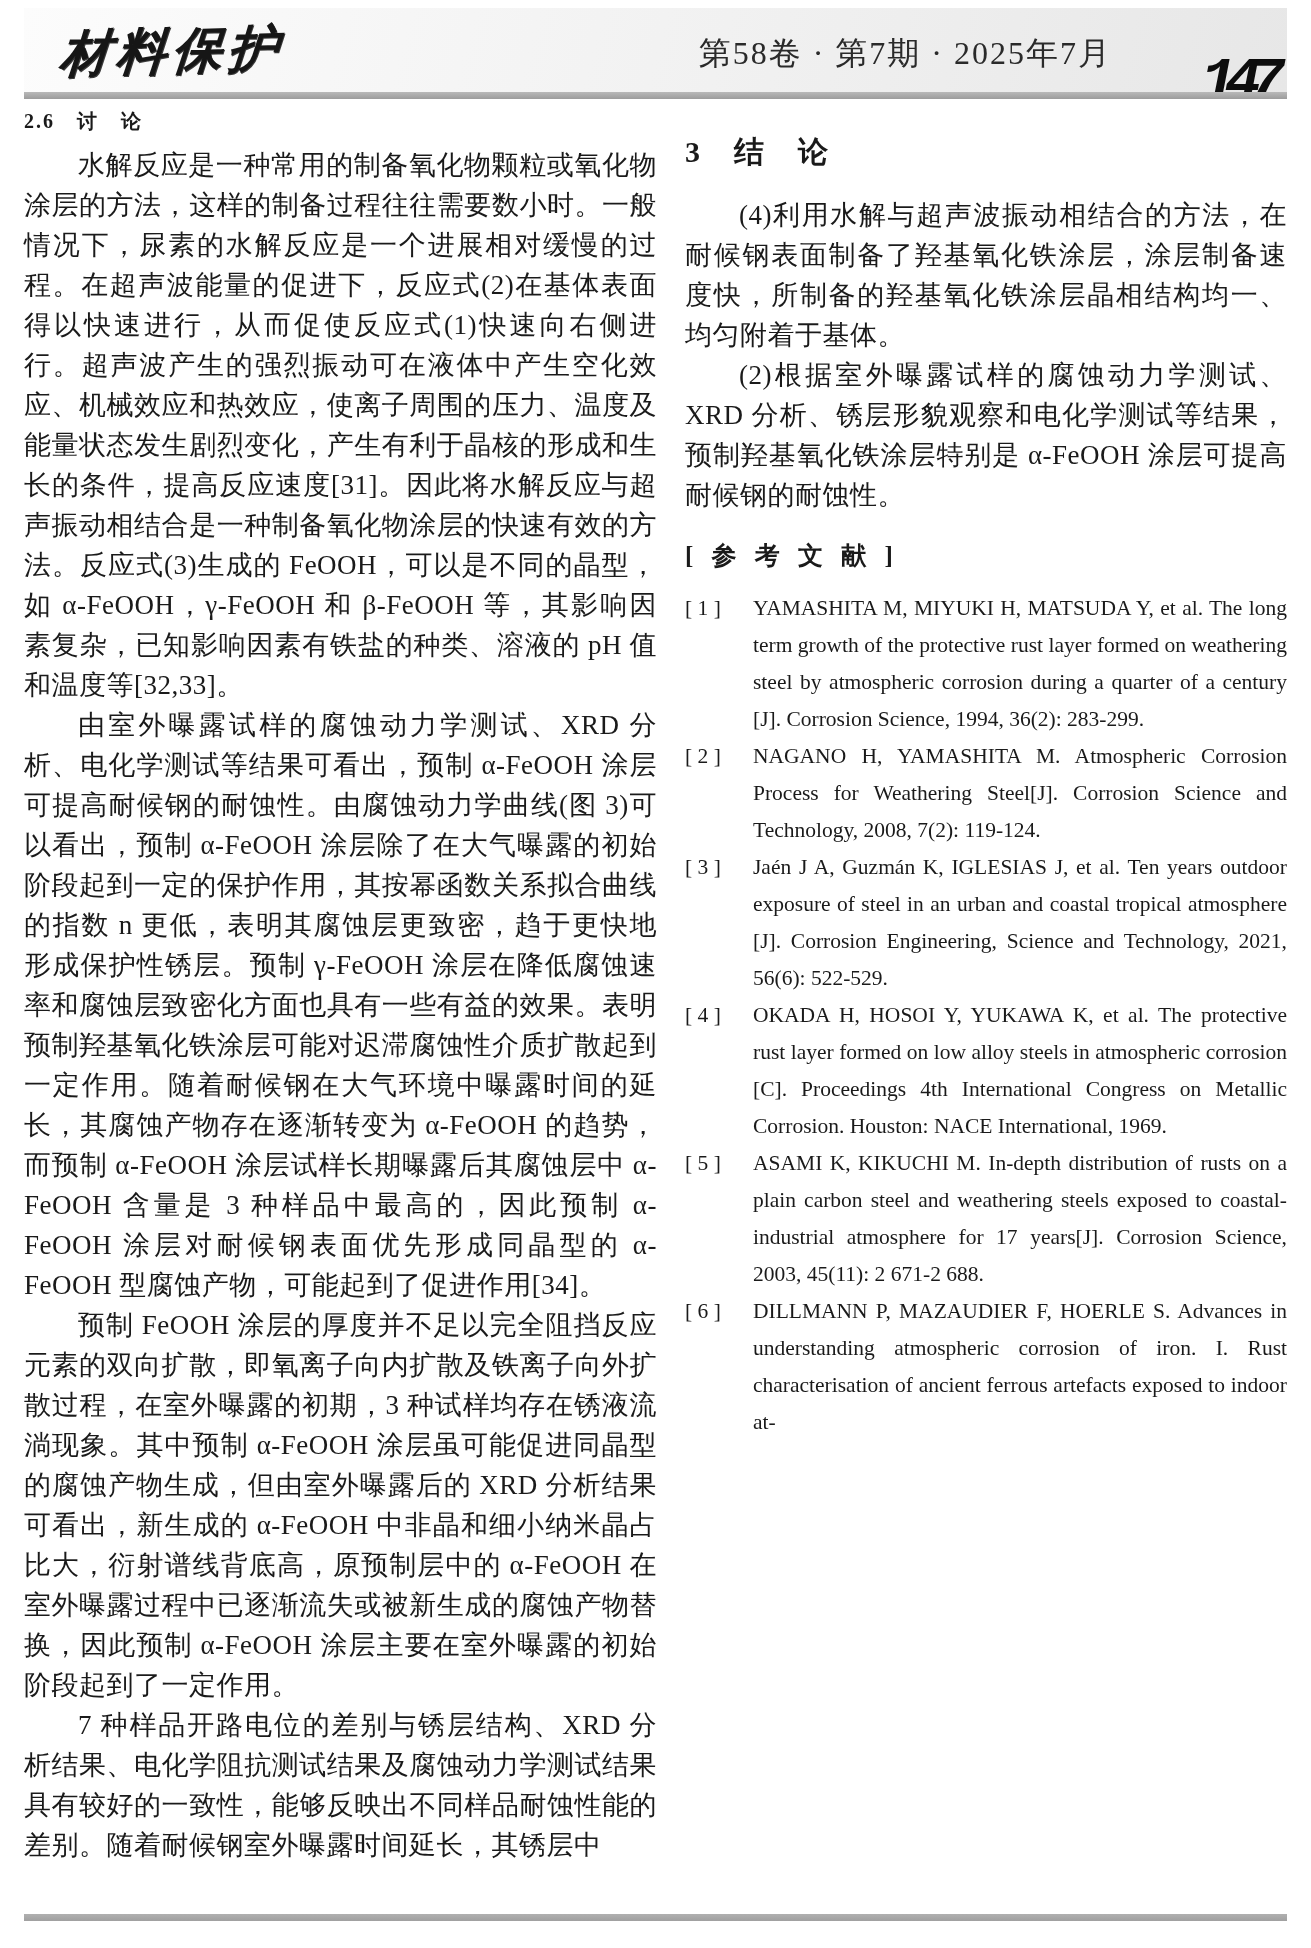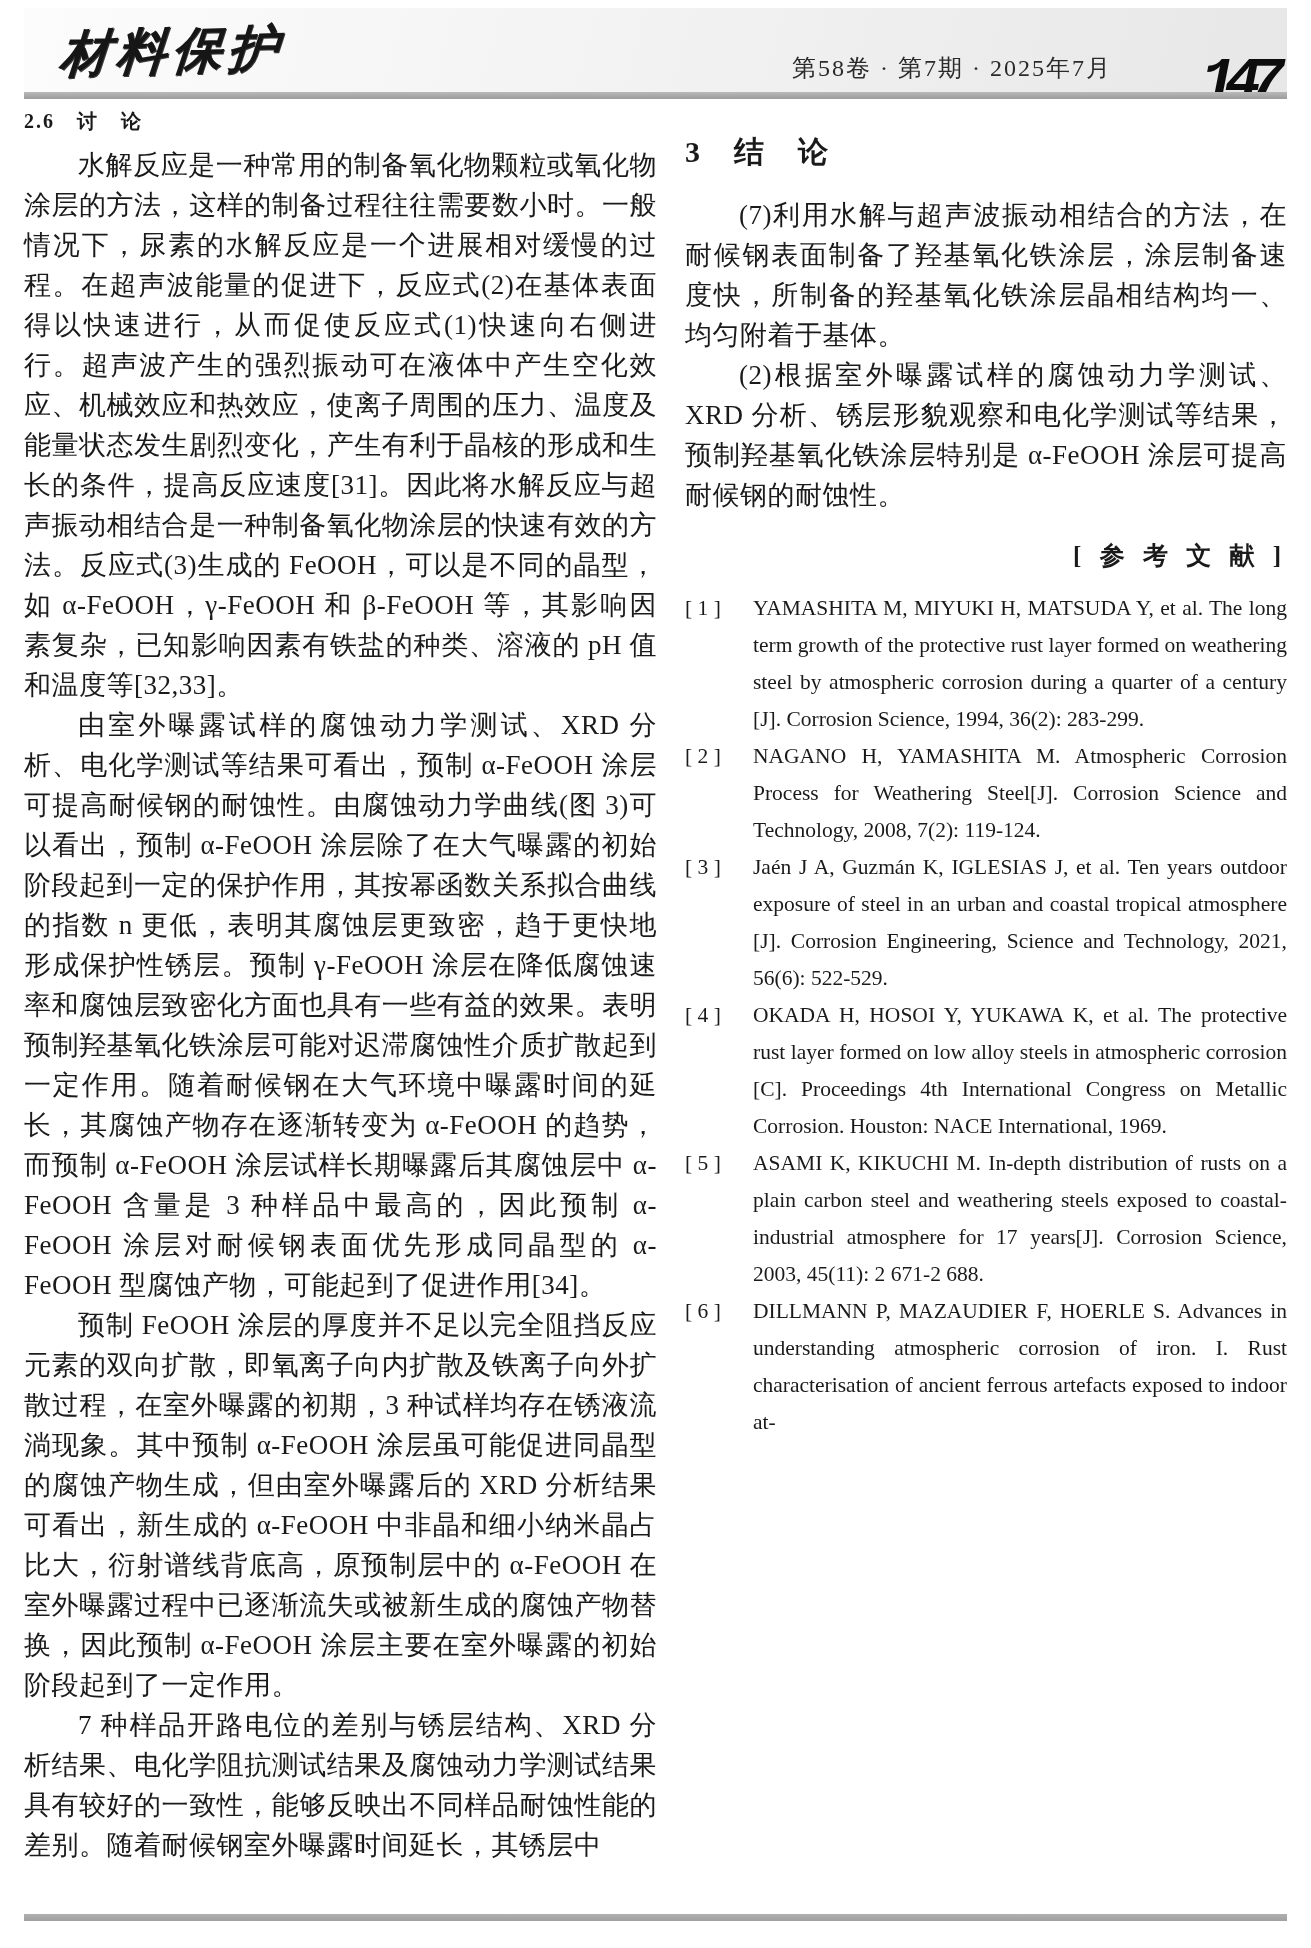--- a/index.html
+++ b/index.html
@@ -26,22 +26,22 @@
     font-weight: bold;
     font-style: italic;
     letter-spacing: 6px;
     color: #161616;
     transform: rotate(-1.5deg) skewX(-6deg);
     text-shadow: 1px 1px 0 #3a3a3a;
     white-space: nowrap;
   }
   .issue-info {
     position: absolute;
-    right: 175px; bottom: 8px;
-    font-size: 24px;
+    right: 175px; bottom: 16px;
+    font-size: 32px;
     color: #2a2a2a;
     letter-spacing: 2px;
     white-space: nowrap;
   }
   .page-number {
     position: absolute;
     right: 2px; top: -2px;
     font-family: Liberation Mono, monospace;
     font-size: 60px;
     font-weight: 900;
@@ -94,21 +94,21 @@
   .conclusion-heading {
     margin: 26px 0 22px 0;
     font-size: 30px;
     font-weight: bold;
     letter-spacing: 2px;
   }
   .ref-heading {
     margin: 24px 0 18px 0;
     font-size: 25px;
     font-weight: bold;
-    text-align: right;
+    text-align: left;
     letter-spacing: 6px;
   }
 
   
   .ref-item {
     display: flex;
     align-items: flex-start;
     font-size: 21.5px;
     line-height: 37px;
   }
@@ -139,21 +139,21 @@
       <h2 class="section-heading">2.6　讨　论</h2>
       <p class="zh-par">水解反应是一种常用的制备氧化物颗粒或氧化物涂层的方法，这样的制备过程往往需要数小时。一般情况下，尿素的水解反应是一个进展相对缓慢的过程。在超声波能量的促进下，反应式(2)在基体表面得以快速进行，从而促使反应式(1)快速向右侧进行。超声波产生的强烈振动可在液体中产生空化效应、机械效应和热效应，使离子周围的压力、温度及能量状态发生剧烈变化，产生有利于晶核的形成和生长的条件，提高反应速度[31]。因此将水解反应与超声振动相结合是一种制备氧化物涂层的快速有效的方法。反应式(3)生成的 FeOOH，可以是不同的晶型，如 α-FeOOH，γ-FeOOH 和 β-FeOOH 等，其影响因素复杂，已知影响因素有铁盐的种类、溶液的 pH 值和温度等[32,33]。</p>
       <p class="zh-par">由室外曝露试样的腐蚀动力学测试、XRD 分析、电化学测试等结果可看出，预制 α-FeOOH 涂层可提高耐候钢的耐蚀性。由腐蚀动力学曲线(图 3)可以看出，预制 α-FeOOH 涂层除了在大气曝露的初始阶段起到一定的保护作用，其按幂函数关系拟合曲线的指数 n 更低，表明其腐蚀层更致密，趋于更快地形成保护性锈层。预制 γ-FeOOH 涂层在降低腐蚀速率和腐蚀层致密化方面也具有一些有益的效果。表明预制羟基氧化铁涂层可能对迟滞腐蚀性介质扩散起到一定作用。随着耐候钢在大气环境中曝露时间的延长，其腐蚀产物存在逐渐转变为 α-FeOOH 的趋势，而预制 α-FeOOH 涂层试样长期曝露后其腐蚀层中 α-FeOOH 含量是 3 种样品中最高的，因此预制 α-FeOOH 涂层对耐候钢表面优先形成同晶型的 α-FeOOH 型腐蚀产物，可能起到了促进作用[34]。</p>
       <p class="zh-par">预制 FeOOH 涂层的厚度并不足以完全阻挡反应元素的双向扩散，即氧离子向内扩散及铁离子向外扩散过程，在室外曝露的初期，3 种试样均存在锈液流淌现象。其中预制 α-FeOOH 涂层虽可能促进同晶型的腐蚀产物生成，但由室外曝露后的 XRD 分析结果可看出，新生成的 α-FeOOH 中非晶和细小纳米晶占比大，衍射谱线背底高，原预制层中的 α-FeOOH 在室外曝露过程中已逐渐流失或被新生成的腐蚀产物替换，因此预制 α-FeOOH 涂层主要在室外曝露的初始阶段起到了一定作用。</p>
       <p class="zh-par">7 种样品开路电位的差别与锈层结构、XRD 分析结果、电化学阻抗测试结果及腐蚀动力学测试结果具有较好的一致性，能够反映出不同样品耐蚀性能的差别。随着耐候钢室外曝露时间延长，其锈层中</p>
     </div>
 
     <div class="col right">
 
       <h2 class="conclusion-heading">3　结　论</h2>
-      <p class="zh-par">(7)利用水解与超声波振动相结合的方法，在耐候钢表面制备了羟基氧化铁涂层，涂层制备速度快，所制备的羟基氧化铁涂层晶相结构均一、均匀附着于基体。</p>
+      <p class="zh-par">(4)利用水解与超声波振动相结合的方法，在耐候钢表面制备了羟基氧化铁涂层，涂层制备速度快，所制备的羟基氧化铁涂层晶相结构均一、均匀附着于基体。</p>
       <p class="zh-par">(2)根据室外曝露试样的腐蚀动力学测试、XRD 分析、锈层形貌观察和电化学测试等结果，预制羟基氧化铁涂层特别是 α-FeOOH 涂层可提高耐候钢的耐蚀性。</p>
 
       <div class="ref-heading">[ 参 考 文 献 ]</div>
 
       <div class="ref-item">
         <span class="ref-label">[ 1 ]</span>
         <span class="ref-text">YAMASHITA M, MIYUKI H, MATSUDA Y, et al. The long term growth of the protective rust layer formed on weathering steel by atmospheric corrosion during a quarter of a century [J]. Corrosion Science, 1994, 36(2): 283-299.</span>
       </div>
       <div class="ref-item">
         <span class="ref-label">[ 2 ]</span>

